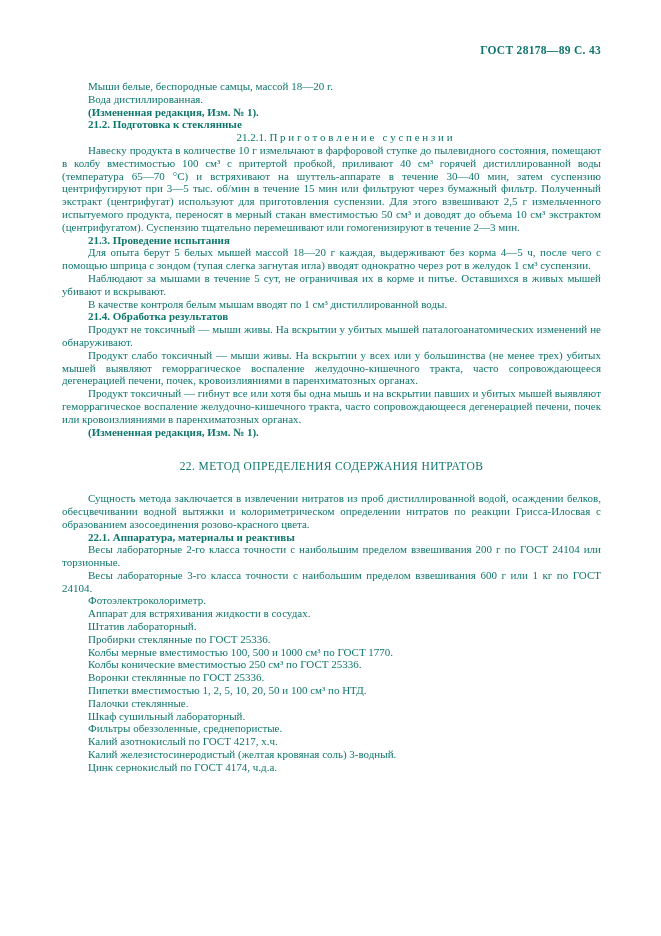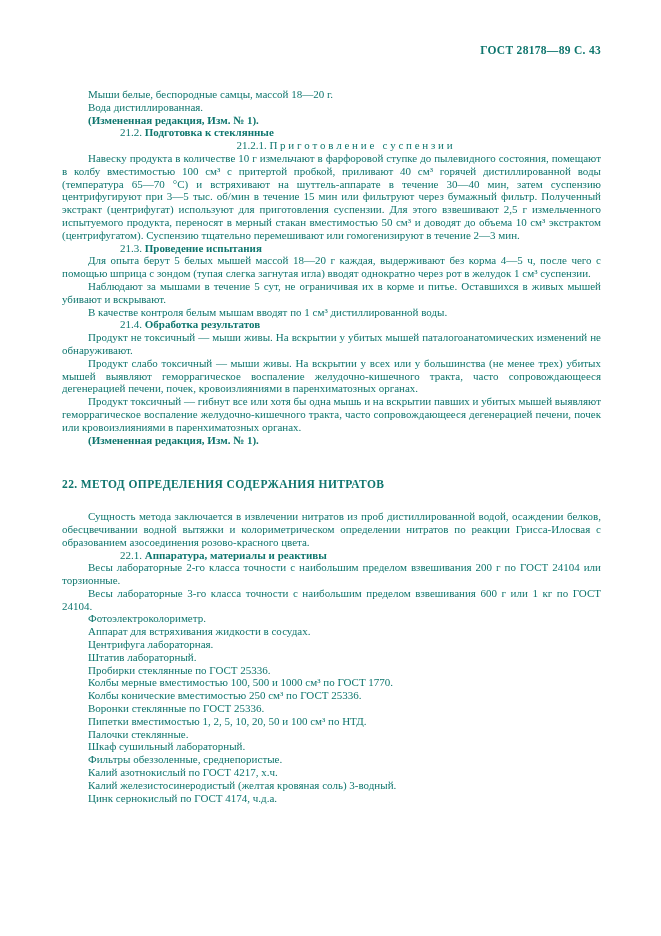--- a/index.html
+++ b/index.html
@@ -17,40 +17,40 @@
   .gost-header {
     position: absolute;
     top: 44px;
     right: 60px;
     font-size: 11.5px;
     font-weight: bold;
     letter-spacing: 0.3px;
   }
   .doc-body {
     position: absolute;
-    top: 88px;
+    top: 80px;
     left: 62px;
     width: 539px;
     font-size: 11px;
     line-height: 12.8px;
   }
   .para {
     text-align: justify;
     text-indent: 26px;
   }
   .para.bold { font-weight: bold; }
-  .para .section-num { font-weight: normal; margin-left: 32px; }
+  .para .section-num { font-weight: bold; }
   .para .section-title { font-weight: bold; }
   .para.letterspaced { text-align: center; }
   .para.chapter {
-    text-align: left;
+    text-align: center;
     text-indent: 0;
-    font-weight: bold;
+    font-weight: normal;
     font-size: 11.5px;
-    margin-top: 32px;
+    margin-top: 22px;
     margin-bottom: 19px;
     letter-spacing: 0.4px;
   }
 </style>
 </head>
 <body>
 
 <div class="page">
   <div class="gost-header">ГОСТ 28178—89 С. 43</div>
   <div class="doc-body" id="doc-body">
@@ -69,21 +69,20 @@
       <p class="para text">Продукт слабо токсичный — мыши живы. На вскрытии у всех или у большинства (не менее трех) убитых мышей выявляют геморрагическое воспаление желудочно-кишечного тракта, часто сопровождающееся дегенерацией печени, почек, кровоизлияниями в паренхиматозных органах.</p>
       <p class="para text">Продукт токсичный — гибнут все или хотя бы одна мышь и на вскрытии павших и убитых мышей выявляют геморрагическое воспаление желудочно-кишечного тракта, часто сопровождающееся дегенерацией печени, почек или кровоизлияниями в паренхиматозных органах.</p>
       <p class="para bold">(Измененная редакция, Изм. № 1).</p>
       <p class="para chapter">22. МЕТОД ОПРЕДЕЛЕНИЯ СОДЕРЖАНИЯ НИТРАТОВ</p>
       <p class="para text">Сущность метода заключается в извлечении нитратов из проб дистиллированной водой, осаждении белков, обесцвечивании водной вытяжки и колориметрическом определении нитратов по реакции Грисса-Илосвая с образованием азосоединения розово-красного цвета.</p>
       <p class="para section"><span class="section-num">22.1. </span><span class="section-title">Аппаратура, материалы и реактивы</span></p>
       <p class="para text">Весы лабораторные 2-го класса точности с наибольшим пределом взвешивания 200 г по ГОСТ 24104 или торзионные.</p>
       <p class="para text">Весы лабораторные 3-го класса точности с наибольшим пределом взвешивания 600 г или 1 кг по ГОСТ 24104.</p>
       <p class="para text">Фотоэлектроколориметр.</p>
       <p class="para text">Аппарат для встряхивания жидкости в сосудах.</p>
-      <p class="para text">Центрифуга лабораторная.</p>
       <p class="para text">Штатив лабораторный.</p>
       <p class="para text">Пробирки стеклянные по ГОСТ 25336.</p>
       <p class="para text">Колбы мерные вместимостью 100, 500 и 1000 см³ по ГОСТ 1770.</p>
       <p class="para text">Колбы конические вместимостью 250 см³ по ГОСТ 25336.</p>
       <p class="para text">Воронки стеклянные по ГОСТ 25336.</p>
       <p class="para text">Пипетки вместимостью 1, 2, 5, 10, 20, 50 и 100 см³ по НТД.</p>
       <p class="para text">Палочки стеклянные.</p>
       <p class="para text">Шкаф сушильный лабораторный.</p>
       <p class="para text">Фильтры обеззоленные, среднепористые.</p>
       <p class="para text">Калий азотнокислый по ГОСТ 4217, х.ч.</p>

